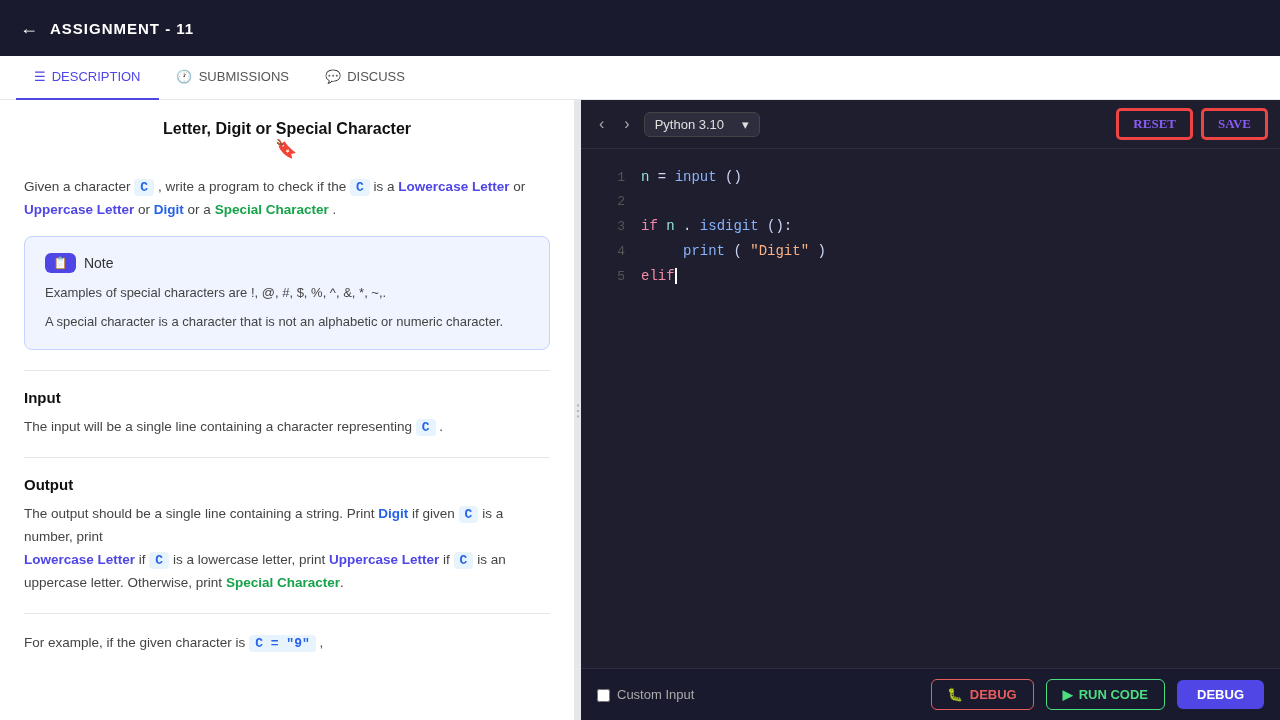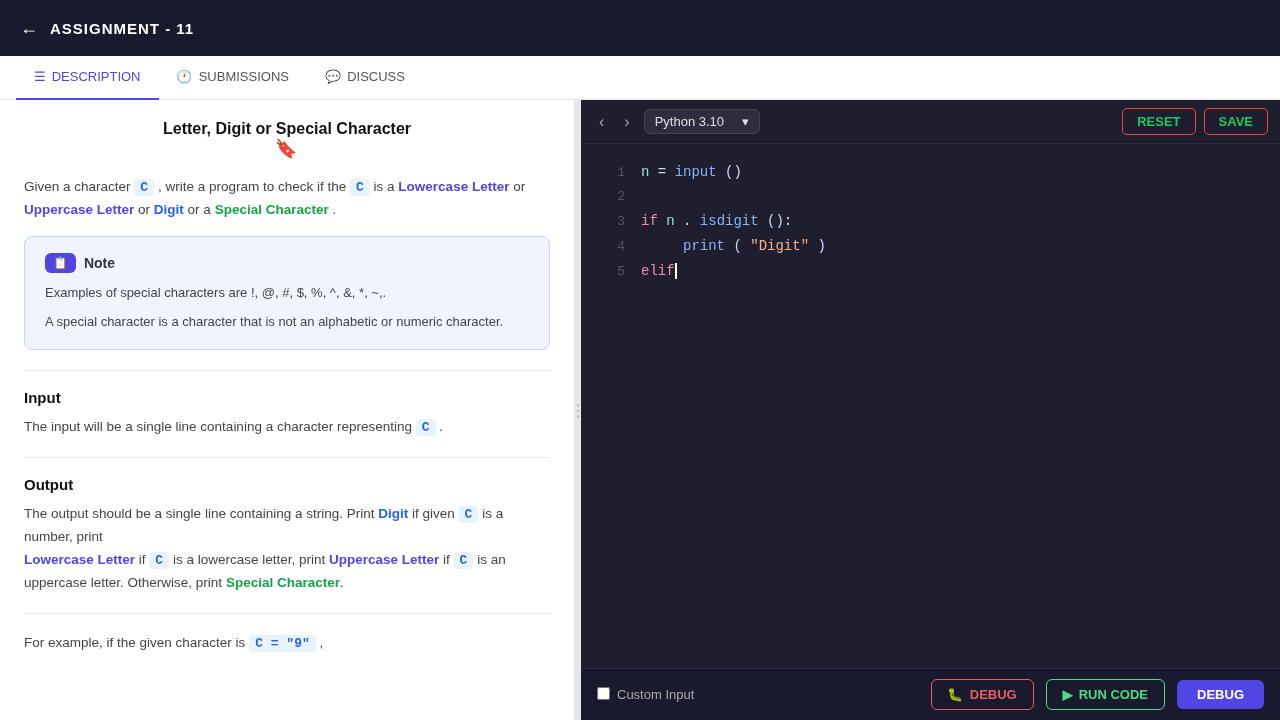--- a/index.html
+++ b/index.html
@@ -121,21 +121,21 @@
       margin-bottom: 10px;
     }
     .note-icon {
       background: #4f46e5;
       color: #fff;
       border-radius: 6px;
       padding: 3px 8px;
       font-size: 12px;
       font-weight: 700;
     }
-    .note-title { font-weight: 700; color: #333; font-size: 14px; }
+    .note-title { font-weight: 400; color: #333; font-size: 14px; }
     .note-text { font-size: 13px; color: #444; line-height: 1.6; }
     .note-text + .note-text { margin-top: 8px; }
 
     .section-divider {
       border: none;
       border-top: 1px solid #e5e7eb;
       margin: 18px 0;
     }
 
     .section-title {
@@ -176,28 +176,29 @@
       border-radius: 6px;
       padding: 4px 10px;
       font-size: 13px;
       cursor: pointer;
       display: flex;
       align-items: center;
       gap: 18px;
     }
     .toolbar-spacer { flex: 1; }
     .reset-btn, .save-btn {
-      border: 1px solid #ef4444;
+      border: 3px solid #ef4444;
       background: none;
-      color: #22c55e;
+      color: #8b5cf6;
       padding: 5px 14px;
       border-radius: 5px;
       cursor: pointer;
       font-size: 13px;
       font-weight: 600;
+      font-family: Liberation Serif, serif;
     }
 
     
     .code-editor {
       flex: 1;
       padding: 16px 0;
       overflow-y: auto;
       font-family: 'Courier New', Courier, monospace;
       font-size: 14px;
     }
@@ -234,21 +235,21 @@
     .bottom-bar {
       display: flex;
       align-items: center;
       padding: 10px 16px;
       background: #1a1a2e;
       border-top: 1px solid #2d2d3d;
       gap: 12px;
     }
     .custom-input-check {
       display: flex;
-      align-items: flex-start;
+      align-items: flex-end;
       gap: 7px;
       color: #aaa;
       font-size: 13px;
       cursor: pointer;
     }
     .custom-input-check input { cursor: pointer; }
     .bottom-spacer { flex: 1; }
     .debug-btn {
       background: none;
       border: 1px solid #e85d5d;

